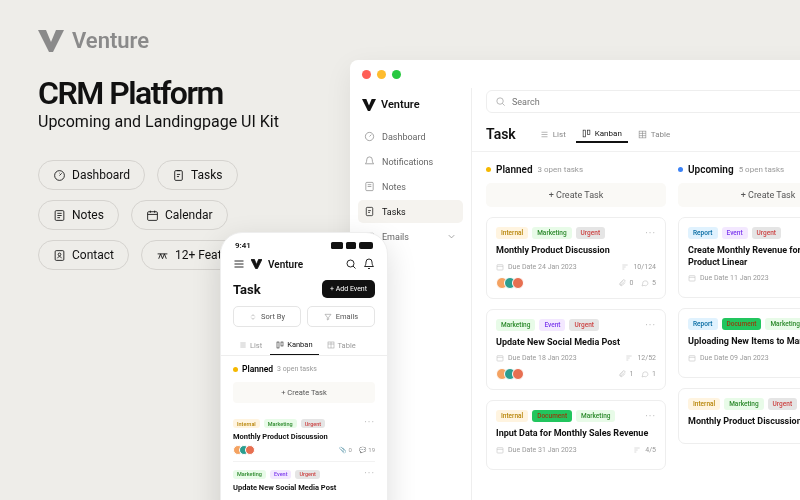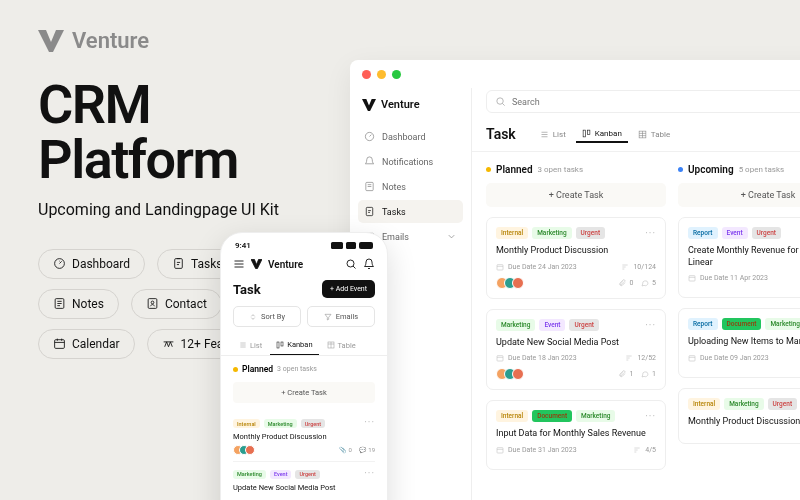--- a/index.html
+++ b/index.html
@@ -2,21 +2,21 @@
 <html><head>
 <meta charset="utf-8">
 <style>
 *{box-sizing:border-box;margin:0;padding:0;font-family:-apple-system,BlinkMacSystemFont,"Segoe UI",Roboto,sans-serif}
 body{width:800px;height:500px;background:#eeede9;overflow:hidden;position:relative}
 .hero{position:absolute;left:38px;top:28px;width:280px}
 .brand{display:flex;align-items:center;gap:8px;margin-bottom:24px}
 .brand-mark{width:26px;height:22px;position:relative}
 .brand-mark svg{width:100%;height:100%}
 .brand-name{font-size:22px;font-weight:600;color:#8a8a8a}
-.hero-title{font-size:54px;font-weight:600;letter-spacing:-1.5px;line-height:1.02;color:#111;margin-bottom:12px}
+.hero-title{font-size:32px;font-weight:600;letter-spacing:-1.5px;line-height:1.02;color:#111;margin-bottom:1px}
 .hero-sub{font-size:16px;font-weight:400;color:#111;line-height:1.35;margin-bottom:28px}
 .pill-wrap{display:flex;flex-wrap:wrap;gap:10px 12px;width:260px}
 .pill{display:flex;align-items:center;gap:6px;border:1px solid #d5d3cf;border-radius:999px;padding:7px 14px;font-size:12px;color:#111;background:transparent}
 .pill svg{width:13px;height:13px;stroke:#111;fill:none;stroke-width:1.6}
 .desktop{position:absolute;left:350px;top:60px;width:500px;height:440px;background:#fff;border-radius:8px;box-shadow:0 8px 28px rgba(0,0,0,.07);overflow:hidden}
 .titlebar{height:28px;display:flex;align-items:center;padding:0 12px;gap:6px}
 .traffic{width:9px;height:9px;border-radius:50%}
 .t-r{background:#ff5f57}.t-y{background:#febc2e}.t-g{background:#28c840}
 .d-shell{display:flex;height:calc(100% - 28px)}
 .sidebar{width:122px;border-right:1px solid #eee;padding:10px 8px}
@@ -49,21 +49,21 @@
 .tcard{border:1px solid #eee;border-radius:7px;padding:9px;margin-bottom:10px}
 .tags{display:flex;gap:4px;margin-bottom:6px;align-items:flex-end}
 .tag{font-size:6.5px;padding:2px 5px;border-radius:3px;font-weight:500}
 .more{margin-left:auto;color:#bbb;font-size:10px;letter-spacing:1px}
 .tg-internal{background:#fff4e0;color:#b8860b}
 .tg-marketing{background:#e8fbe8;color:#2d8a2d}
 .tg-urgent{background:#e5e5e5;color:#c44}
 .tg-event{background:#f3e8ff;color:#7c3aed}
 .tg-report{background:#e0f2fe;color:#0369a1}
 .tg-document{background:#22c55e;color:#92400e}
-.ttitle{font-size:9px;font-weight:400;color:#111;line-height:1.3;margin-bottom:6px}
+.ttitle{font-size:9px;font-weight:700;color:#111;line-height:1.3;margin-bottom:6px}
 .duerow{display:flex;align-items:center;gap:4px;font-size:7px;color:#999;margin-bottom:6px}
 .duerow svg{width:8px;height:8px;stroke:#bbb;fill:none;stroke-width:1.6}
 .spacer{flex:1}
 .metarow{display:flex;align-items:center;gap:3px;font-size:7px;color:#999}
 .avatars{display:flex;margin-right:6px}
 .av{width:12px;height:12px;border-radius:50%;border:1.5px solid #fff;margin-left:-4px}
 .av:first-child{margin-left:0}
 .mobile{position:absolute;left:220px;top:232px;width:168px;height:300px;background:#fff;border-radius:22px;box-shadow:0 10px 30px rgba(0,0,0,.14);overflow:hidden;border:1px solid #eee}
 .m-status{display:flex;justify-content:space-between;align-items:center;padding:8px 14px 4px;font-size:8px;font-weight:600;color:#111}
 .m-status .sigs{display:flex;gap:3px}
@@ -125,32 +125,32 @@
       </div>
       <div class="pill">
         <svg viewBox="0 0 24 24">
           <rect x="4" y="3" width="16" height="18" rx="2"></rect>
           <path d="M8 8h8M8 12h8M8 16h5"></path>
         </svg>
         <span>Notes</span>
       </div>
       <div class="pill">
         <svg viewBox="0 0 24 24">
+          <rect x="3" y="5" width="18" height="16" rx="2"></rect>
+          <path d="M3 10h18M8 3v4M16 3v4"></path>
+        </svg>
+        <span>Calendar</span>
+      </div>
+      <div class="pill">
+        <svg viewBox="0 0 24 24">
           <rect x="4" y="3" width="16" height="18" rx="2"></rect>
           <circle cx="12" cy="10" r="2.5"></circle>
           <path d="M8 17c1-2 3-3 4-3s3 1 4 3"></path>
         </svg>
         <span>Contact</span>
-      </div>
-      <div class="pill">
-        <svg viewBox="0 0 24 24">
-          <rect x="3" y="5" width="18" height="16" rx="2"></rect>
-          <path d="M3 10h18M8 3v4M16 3v4"></path>
-        </svg>
-        <span>Calendar</span>
       </div>
       <div class="pill">
         <svg viewBox="0 0 24 24">
           <path d="M5 18l3.5-9L12 18l3.5-9L19 18M3 9h18"></path>
         </svg>
         <span>12+ Features</span>
       </div>
     </div>
 </div>
 
@@ -347,21 +347,21 @@
                   <span class="tag tg-report">Report</span>
                   <span class="tag tg-event">Event</span>
                   <span class="tag tg-urgent">Urgent</span>
                 </div>
                 <div class="ttitle">Create Monthly Revenue for All Product Linear</div>
                 <div class="duerow">
                   <svg viewBox="0 0 24 24">
                     <rect x="3" y="5" width="18" height="16" rx="2"></rect>
                     <path d="M3 10h18"></path>
                   </svg>
-                  <span>Due Date 11 Apr 2023</span>
+                  <span>Due Date 11 Jan 2023</span>
                   <span class="spacer"></span>
                 </div>
               </div>
               <div class="tcard">
                 <div class="tags">
                   <span class="tag tg-report">Report</span>
                   <span class="tag tg-document">Document</span>
                   <span class="tag tg-marketing">Marketing</span>
                 </div>
                 <div class="ttitle">Uploading New Items to Marketplace</div>

